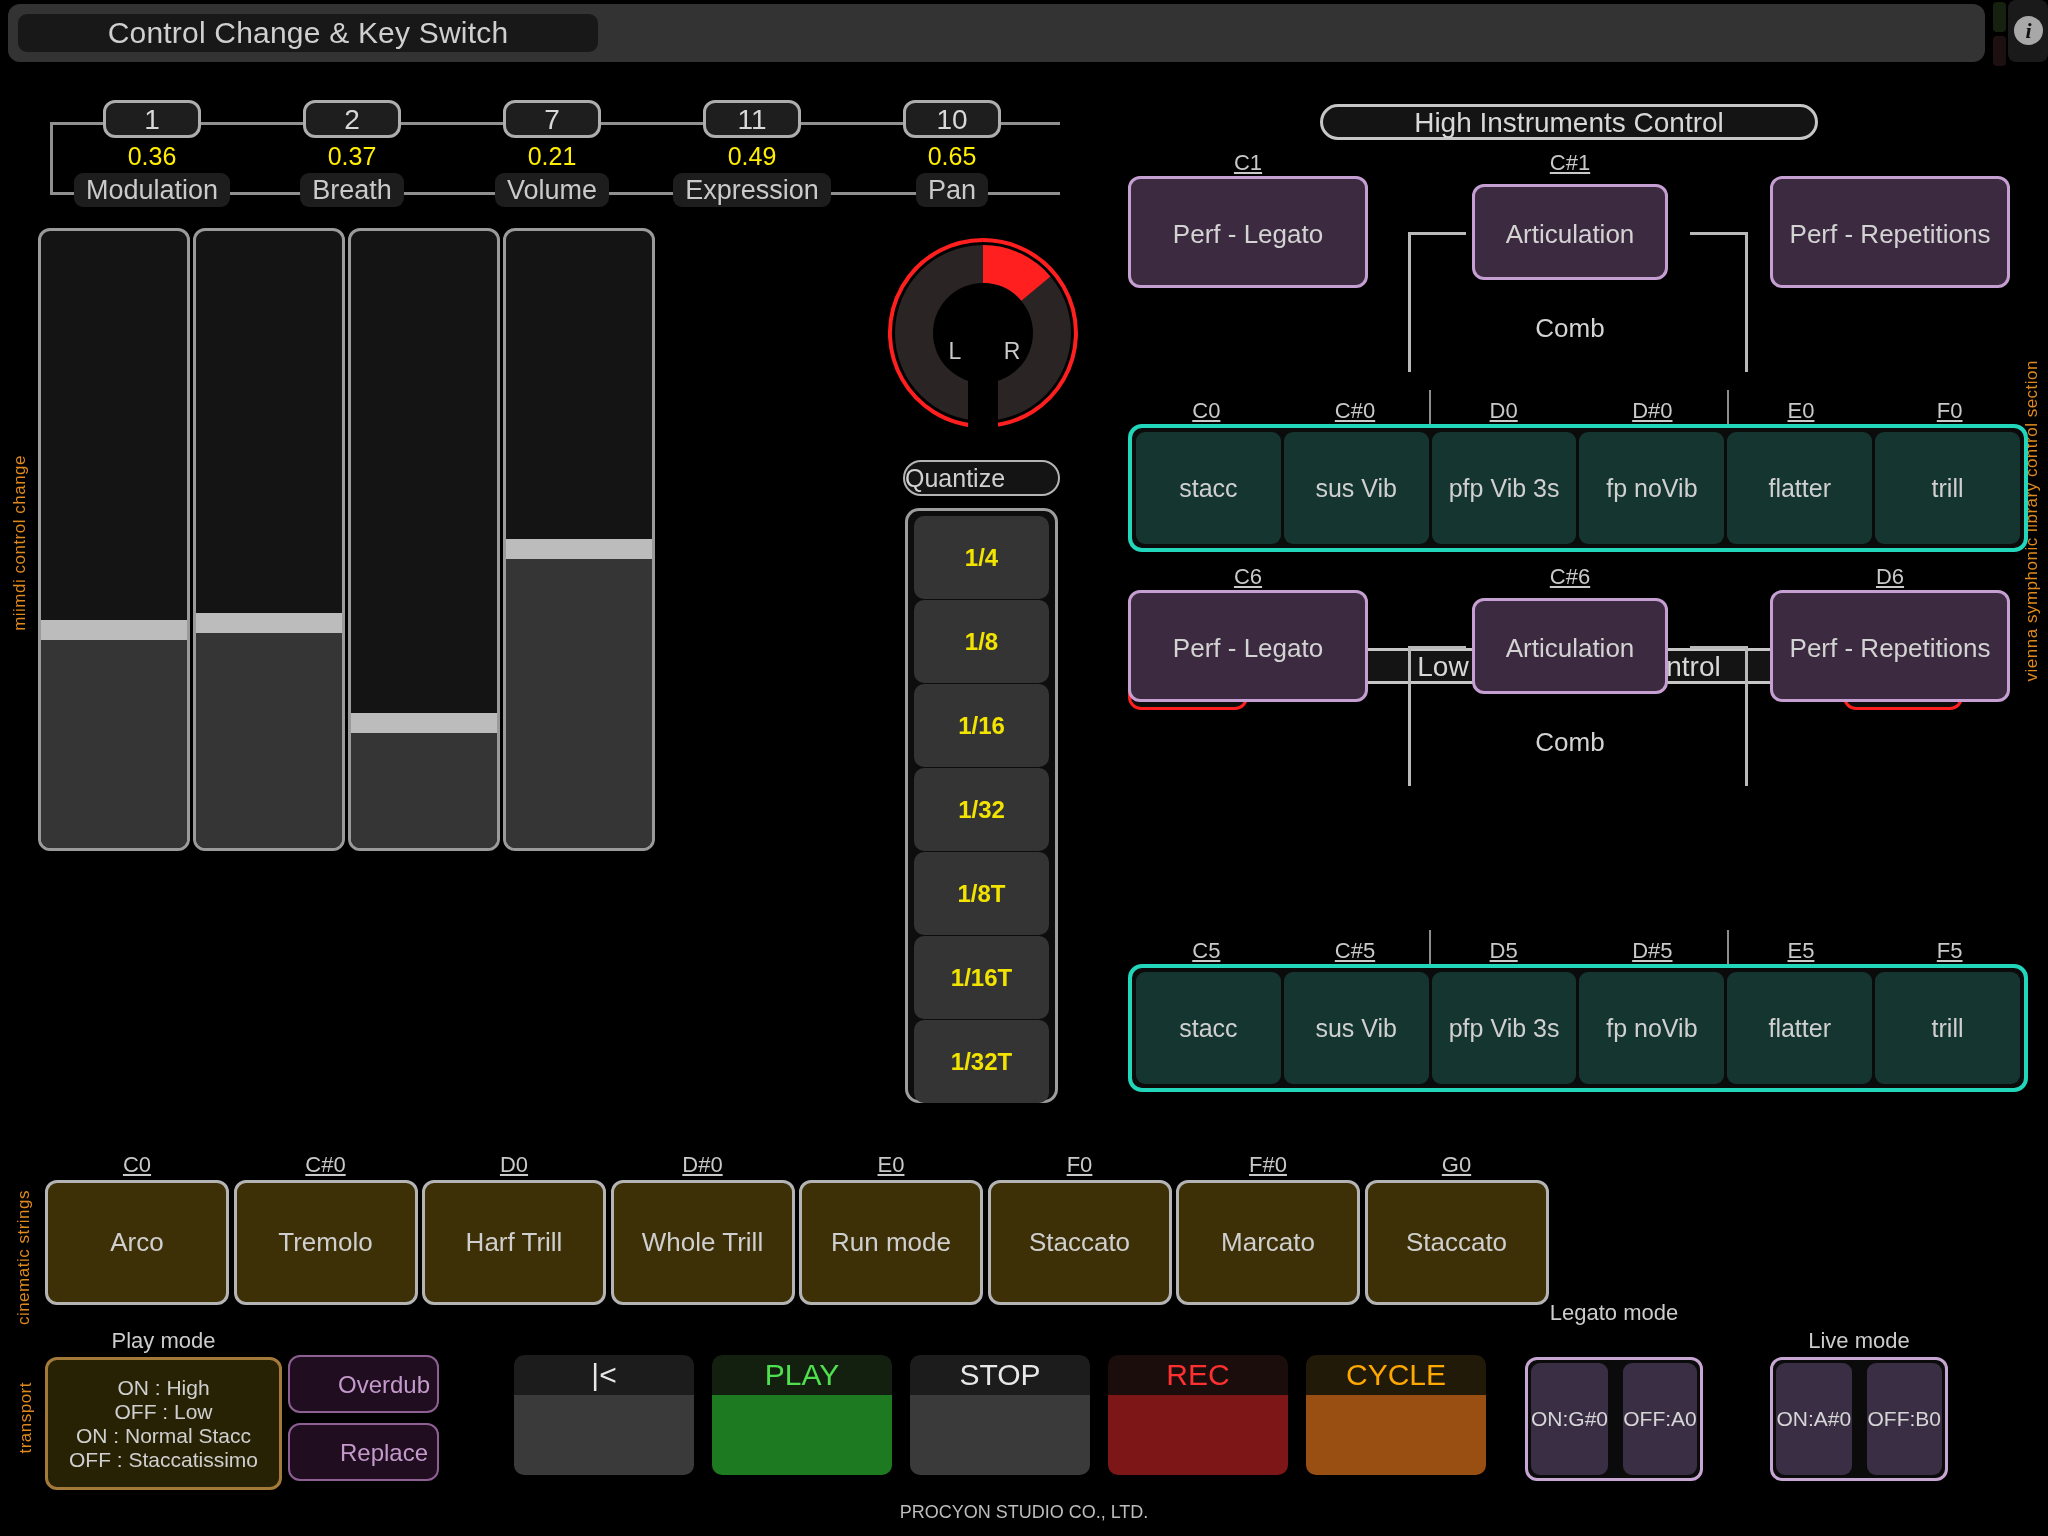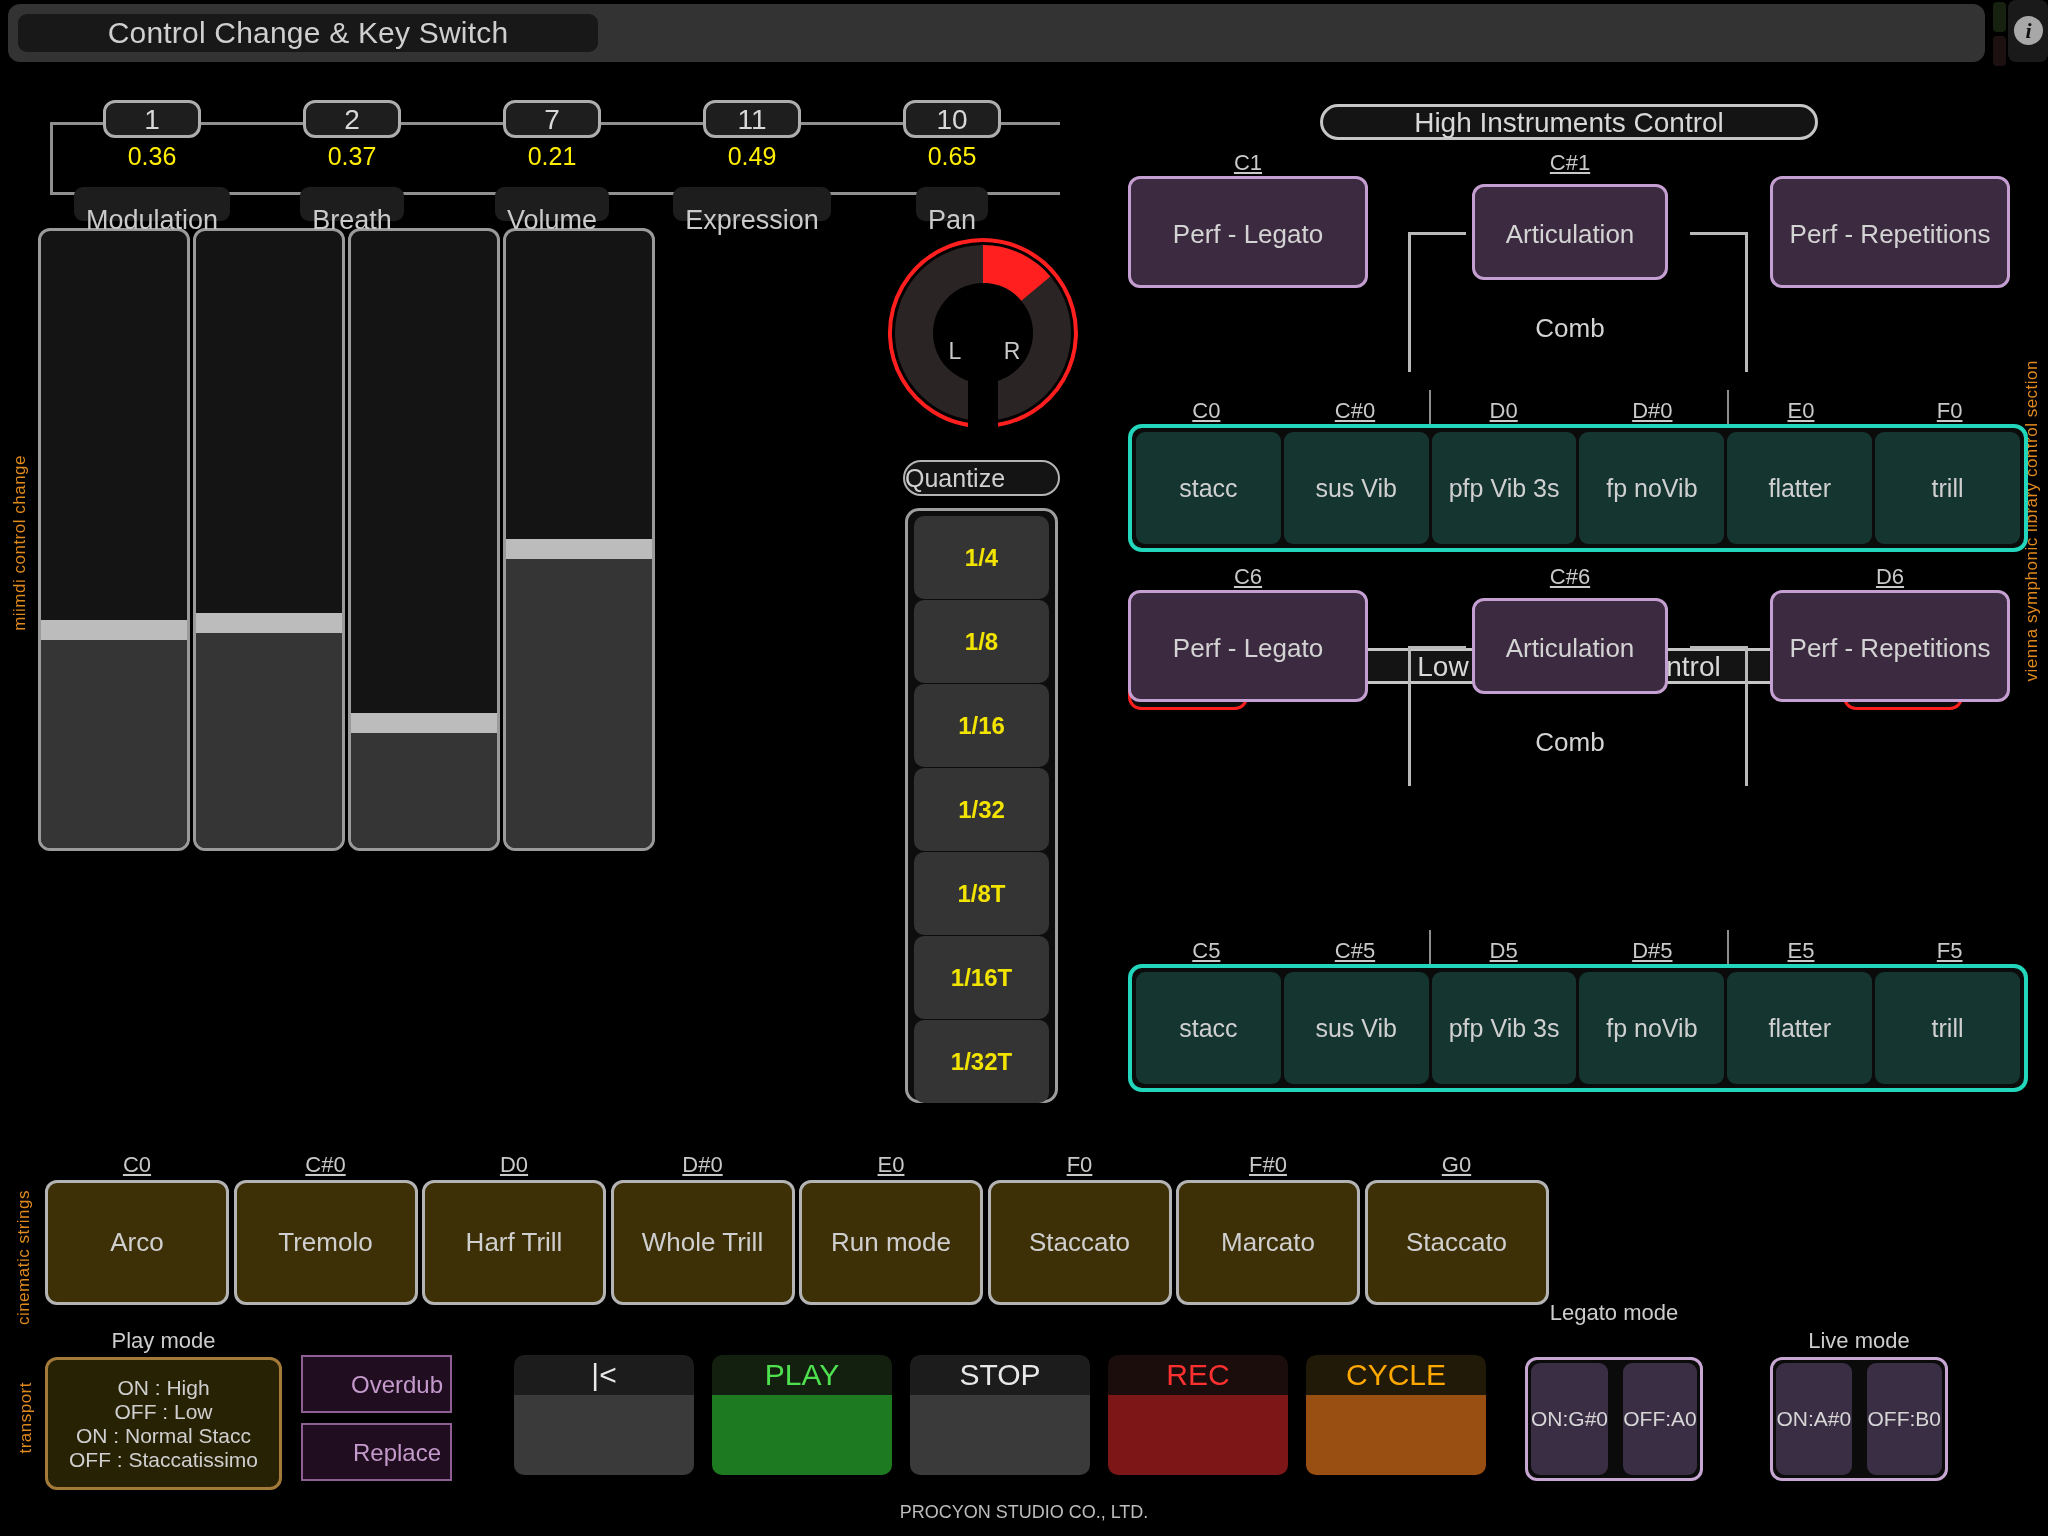--- a/index.html
+++ b/index.html
@@ -52,23 +52,23 @@
     width: 98px; margin: 0 auto; height: 38px; background: #1e1e1e;
     border: 3px solid #adadad; border-radius: 12px;
     color: #d8d8d8; font-size: 28px; text-align: center; line-height: 34px;
     position: relative; z-index: 3;
   }
   .cc-val {
     margin-top: 4px; text-align: center; color: #ffee00; font-size: 25px;
     position: relative; z-index: 3;
   }
   .cc-name {
-    margin-top: 16px; height: 34px; background: #1d1d1d; border-radius: 9px;
+    margin-top: 2px; height: 34px; background: #1d1d1d; border-radius: 9px;
     color: #cacaca; font-size: 27px; text-align: center; line-height: 34px;
-    display: inline-block; padding: 16px 12px; position: relative; z-index: 3;
+    display: inline-block; padding: 0 12px; position: relative; z-index: 3;
   }
   .cc-name-wrap { text-align:center; }
 
   
   .faders { position: absolute; left: 38px; top: 228px; }
   .fader {
     position: absolute; width: 152px; height: 623px;
     background: #141414; border: 3px solid #9a9a9a; border-radius: 12px;
     overflow: hidden;
   }
@@ -159,22 +159,22 @@
     position: absolute; left: 45px; top: 1357px; width: 237px; height: 133px;
     background: #282205; border: 3px solid #a37a3a; border-radius: 12px;
     display: flex; flex-direction: column; justify-content: center; gap: 1px;
   }
   .play-mode-line { color: #cfcfcf; font-size: 21px; text-align: center; }
   .pm-label {
     position: absolute; left: 45px; top: 1328px; width: 237px;
     color: #cccccc; font-size: 22px; text-align: center;
   }
   .odrp-btn {
-    position: absolute; left: 301px; width: 151px; height: 58px;
-    background: #200d20; border: 2px solid #8d5f93; border-radius: 0;
+    position: absolute; left: 288px; width: 151px; height: 58px;
+    background: #200d20; border: 2px solid #8d5f93; border-radius: 12px;
     color: #c39acb; font-size: 24px; text-align: center; line-height: 55px; padding-left: 41px;
   }
   .tr-btn {
     position: absolute; width: 180px; height: 120px; border-radius: 10px; overflow: hidden;
   }
   .tr-top {
     height: 40px; text-align: center; line-height: 40px; font-size: 30px;
     border-radius: 9px 9px 0 0;
   }
   .tr-body { height: 80px; }

